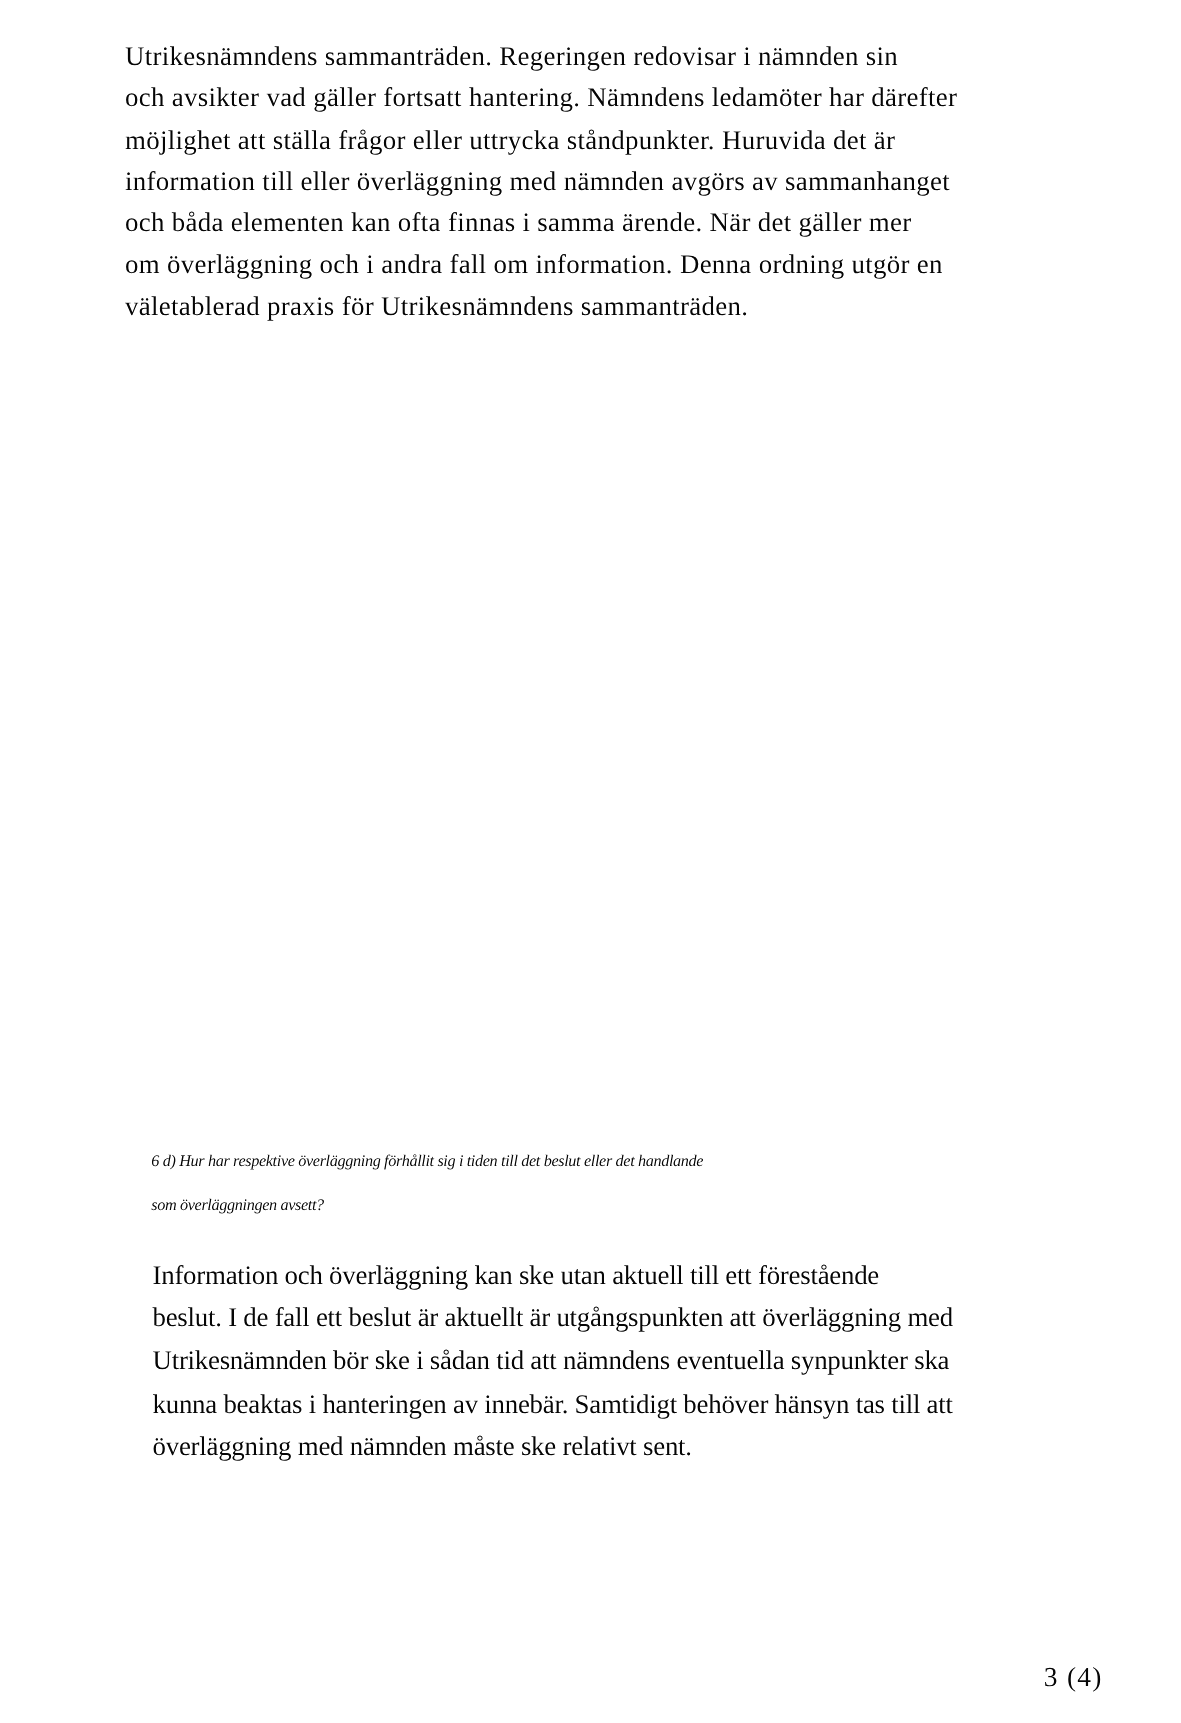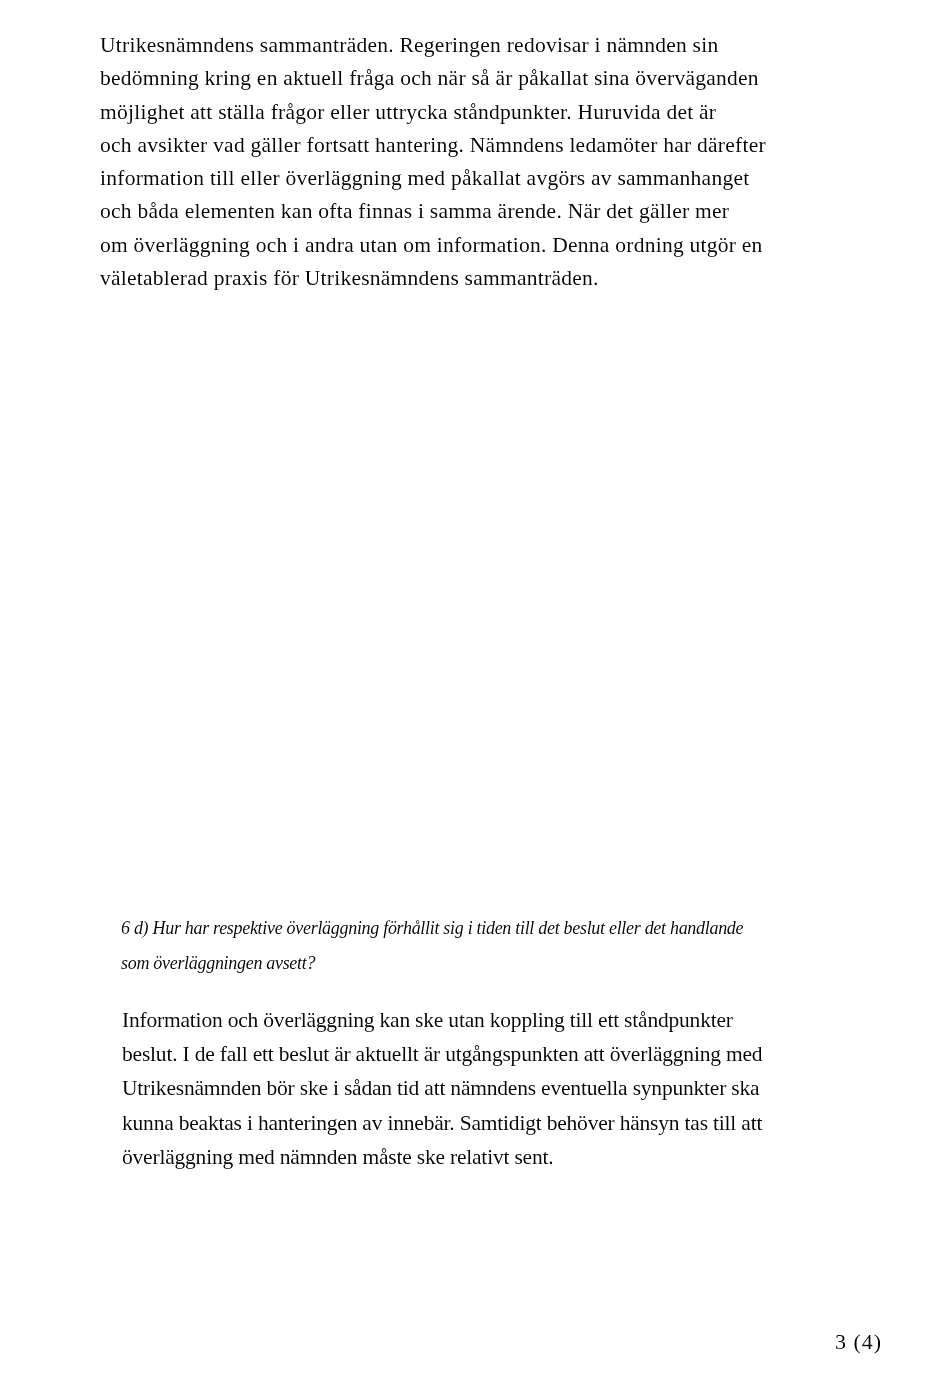--- a/index.html
+++ b/index.html
@@ -27,21 +27,21 @@
     top: 29px;
     font-size: 21.5px;
     line-height: 33.3px;
     letter-spacing: 0.25px;
   }
   .question {
     position: absolute;
     left: 121px;
     top: 911px;
     font-style: italic;
-    font-size: 18px;
+    font-size: 13px;
     line-height: 35px;
     letter-spacing: -0.3px;
   }
   .para-answer {
     position: absolute;
     left: 122px;
     top: 1003px;
     font-size: 21.5px;
     line-height: 34.2px;
     letter-spacing: -0.2px;
@@ -54,36 +54,35 @@
     letter-spacing: 1px;
   }
 </style>
 </head>
 <body>
 
 <div class="page">
 
   <div class="para-top">
     <div class="line">Utrikesnämndens sammanträden. Regeringen redovisar i nämnden sin</div>
-    <div class="line">bedömning kring en aktuell fråga och när så är påkallat sina överväganden</div>
+    <div class="line">och avsikter vad gäller fortsatt hantering. Nämndens ledamöter har därefter</div>
     <div class="line">möjlighet att ställa frågor eller uttrycka ståndpunkter. Huruvida det är</div>
-    <div class="line">och avsikter vad gäller fortsatt hantering. Nämndens ledamöter har därefter</div>
-    <div class="line">information till eller överläggning med påkallat avgörs av sammanhanget</div>
+    <div class="line">information till eller överläggning med nämnden avgörs av sammanhanget</div>
     <div class="line">och båda elementen kan ofta finnas i samma ärende. När det gäller mer</div>
-    <div class="line">om överläggning och i andra utan om information. Denna ordning utgör en</div>
+    <div class="line">om överläggning och i andra fall om information. Denna ordning utgör en</div>
     <div class="line">väletablerad praxis för Utrikesnämndens sammanträden.</div>
   </div>
 
   <div class="question">
     <div class="line">6 d) Hur har respektive överläggning förhållit sig i tiden till det beslut eller det handlande</div>
     <div class="line">som överläggningen avsett?</div>
   </div>
 
   <div class="para-answer">
-    <div class="line">Information och överläggning kan ske utan koppling till ett ståndpunkter</div>
+    <div class="line">Information och överläggning kan ske utan aktuell till ett förestående</div>
     <div class="line">beslut. I de fall ett beslut är aktuellt är utgångspunkten att överläggning med</div>
     <div class="line">Utrikesnämnden bör ske i sådan tid att nämndens eventuella synpunkter ska</div>
     <div class="line">kunna beaktas i hanteringen av innebär. Samtidigt behöver hänsyn tas till att</div>
     <div class="line">överläggning med nämnden måste ske relativt sent.</div>
   </div>
 
   <div class="page-number">3 (4)</div>
 
 </div>
 

